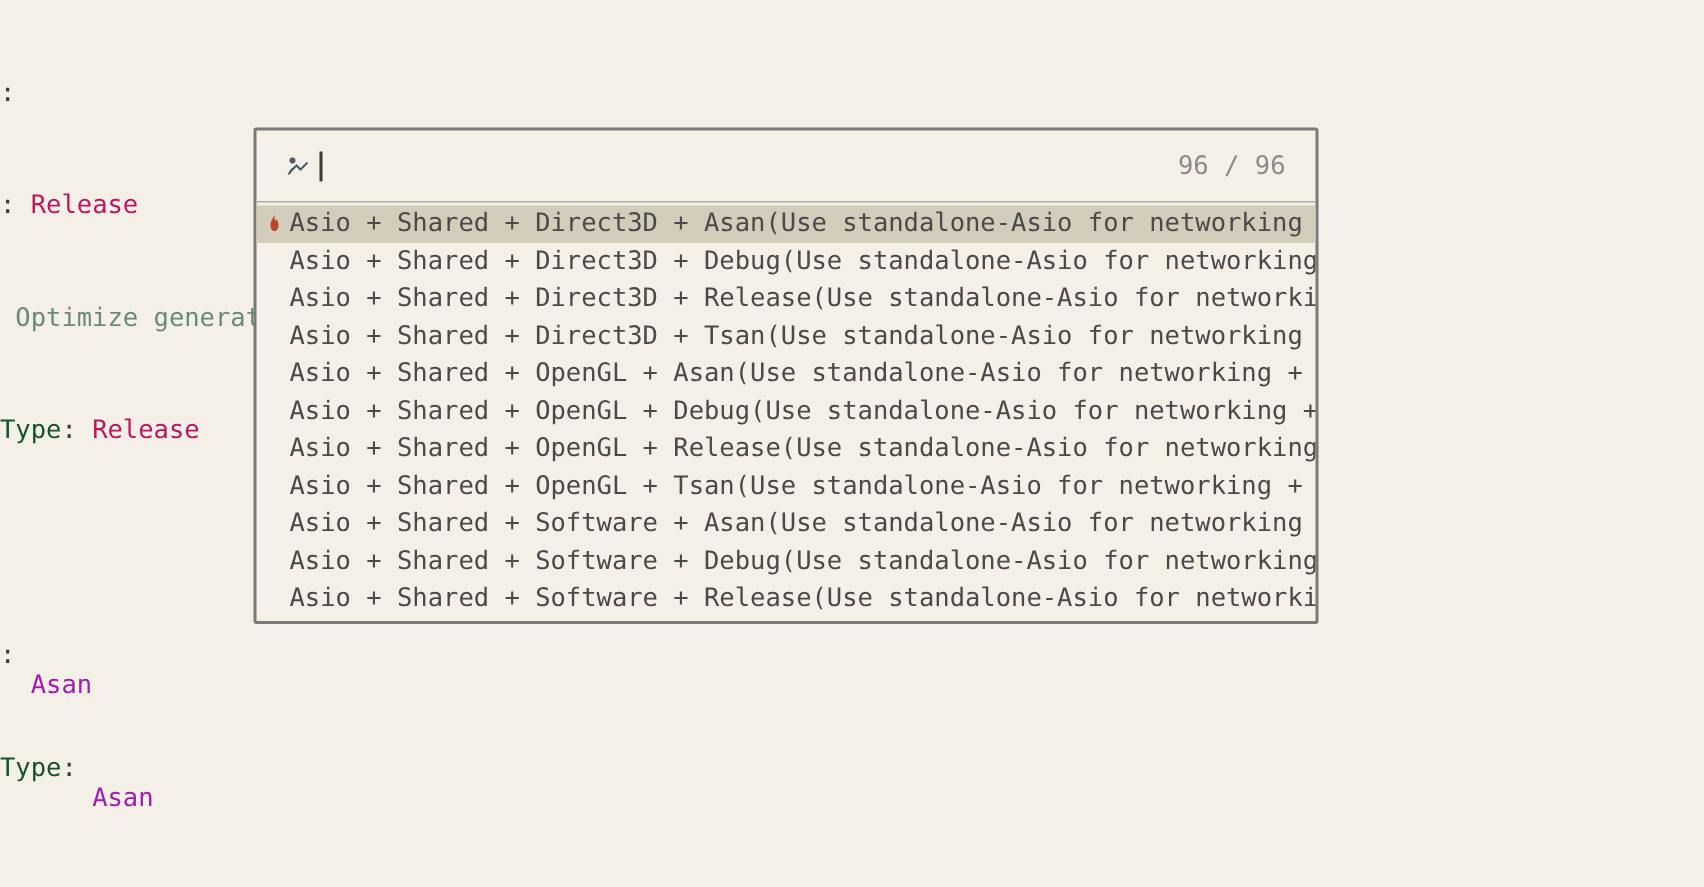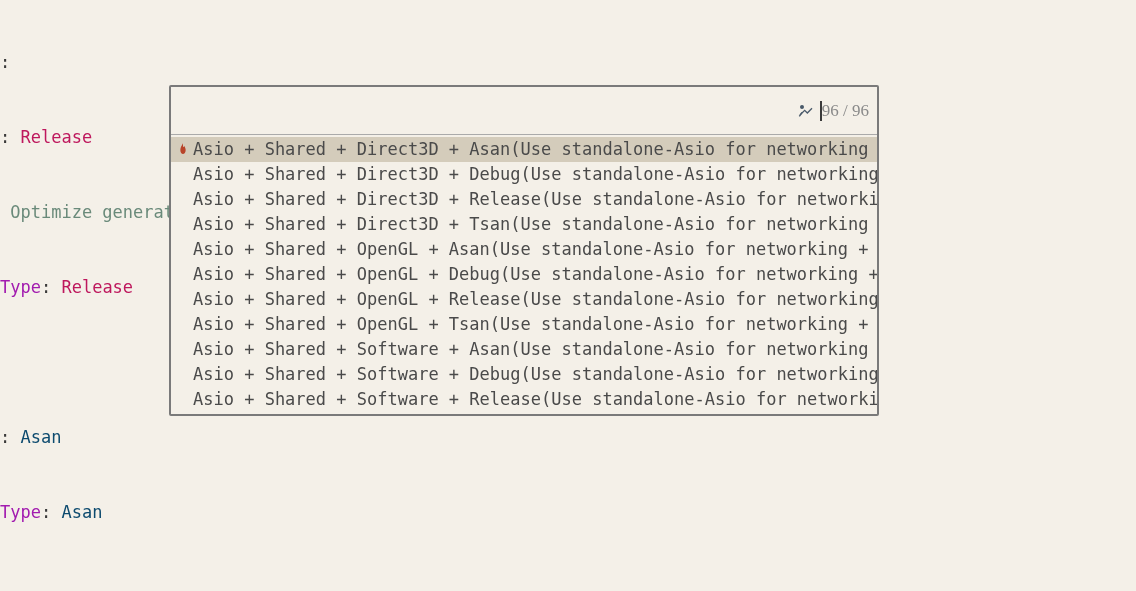--- a/index.html
+++ b/index.html
@@ -16,40 +16,39 @@
     .bg-code {
       position: absolute;
       top: 0;
       left: 0;
       line-height: 25px;
       white-space: pre;
     }
     .code-line { height: 25px; display: flex; }
     .kw-colon { color: #3a3a3a; }
     .val-release { color: #be185d; }
-    .val-asan { color: #0c4a6e; }
+    .val-asan { color: #a21caf; margin-top: 20px; }
     .comment { color: #6a8a7a; }
-    .type-label { color: #a21caf; }
+    .type-label { color: #14532d; }
     .popup {
       position: absolute;
       top: 85px;
       left: 169px;
       width: 710px;
       background: #f4f0e8;
       border: 2px solid #7a7a7a;
       border-radius: 2px;
     }
     .popup-header {
       height: 48px;
       display: flex;
       align-items: center;
-      padding: 0 8px;
+      padding: 0 20px;
       border-bottom: 1px solid #aaa;
-      justify-content: flex-end;
-      font-family: Liberation Serif, serif;
+      justify-content: space-between;
     }
     .popup-icon {
       display: inline-flex;
       align-items: center;
       gap: 4px;
     }
     .telescope-icon {
       width: 16px;
       height: 16px;
       display: inline-block;

